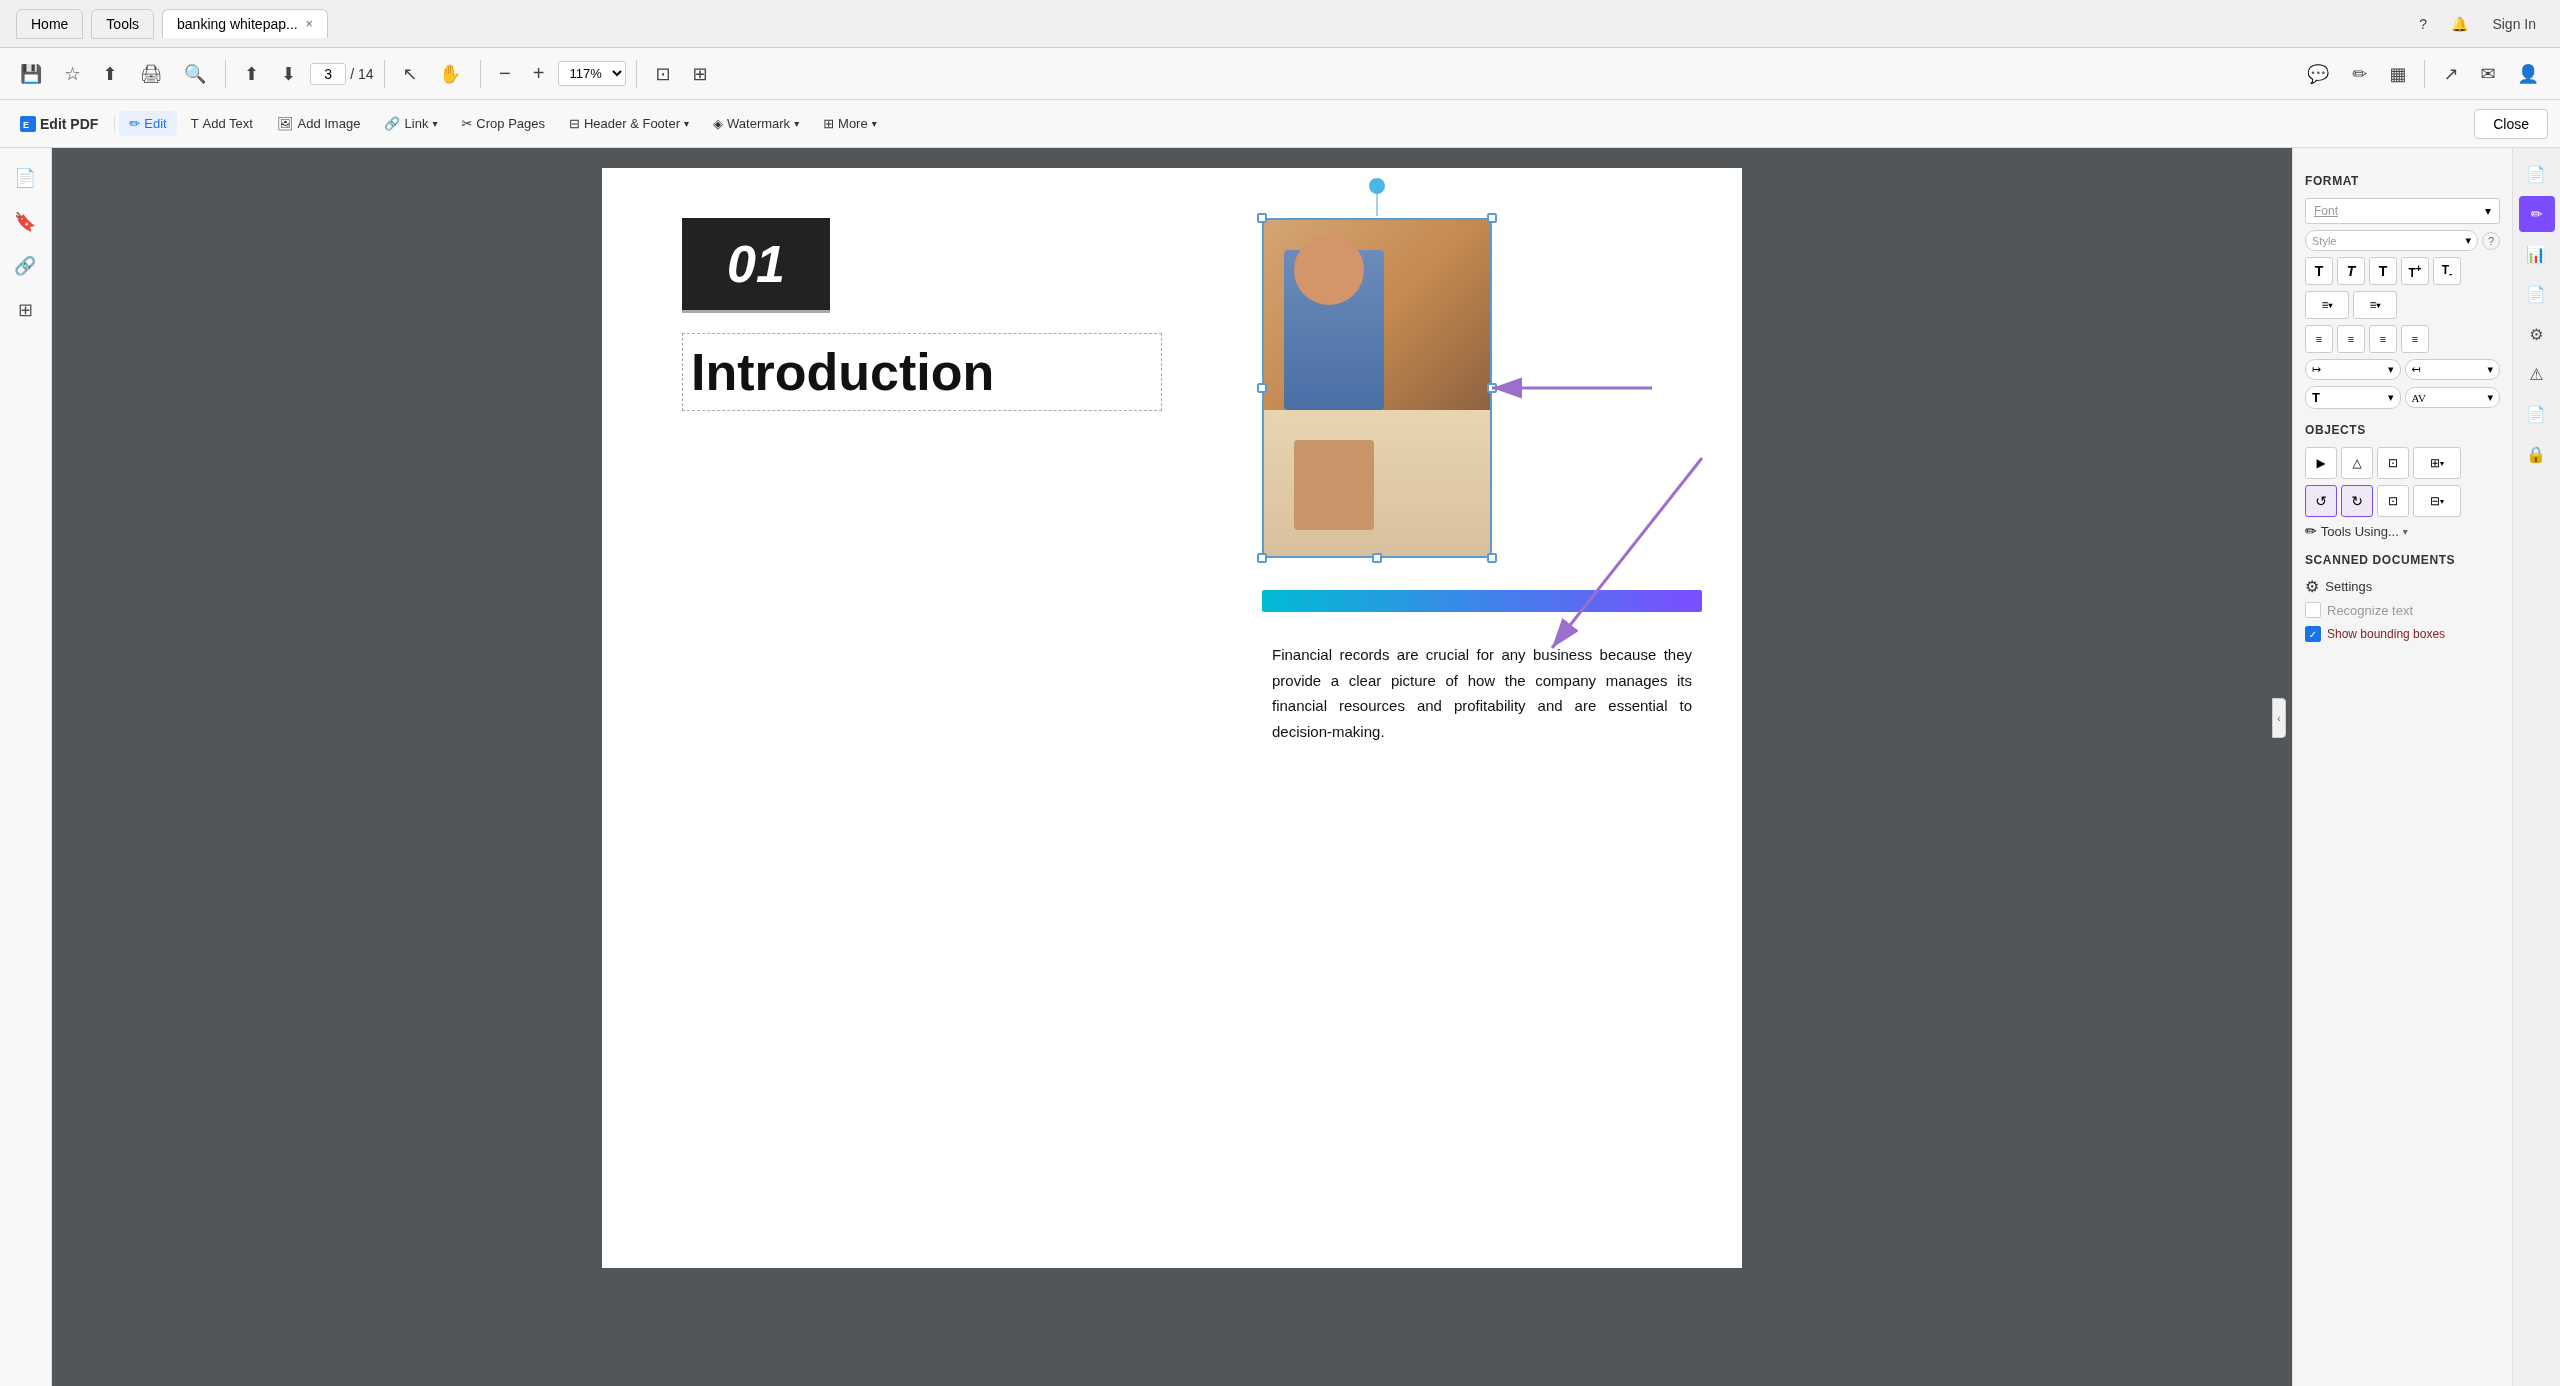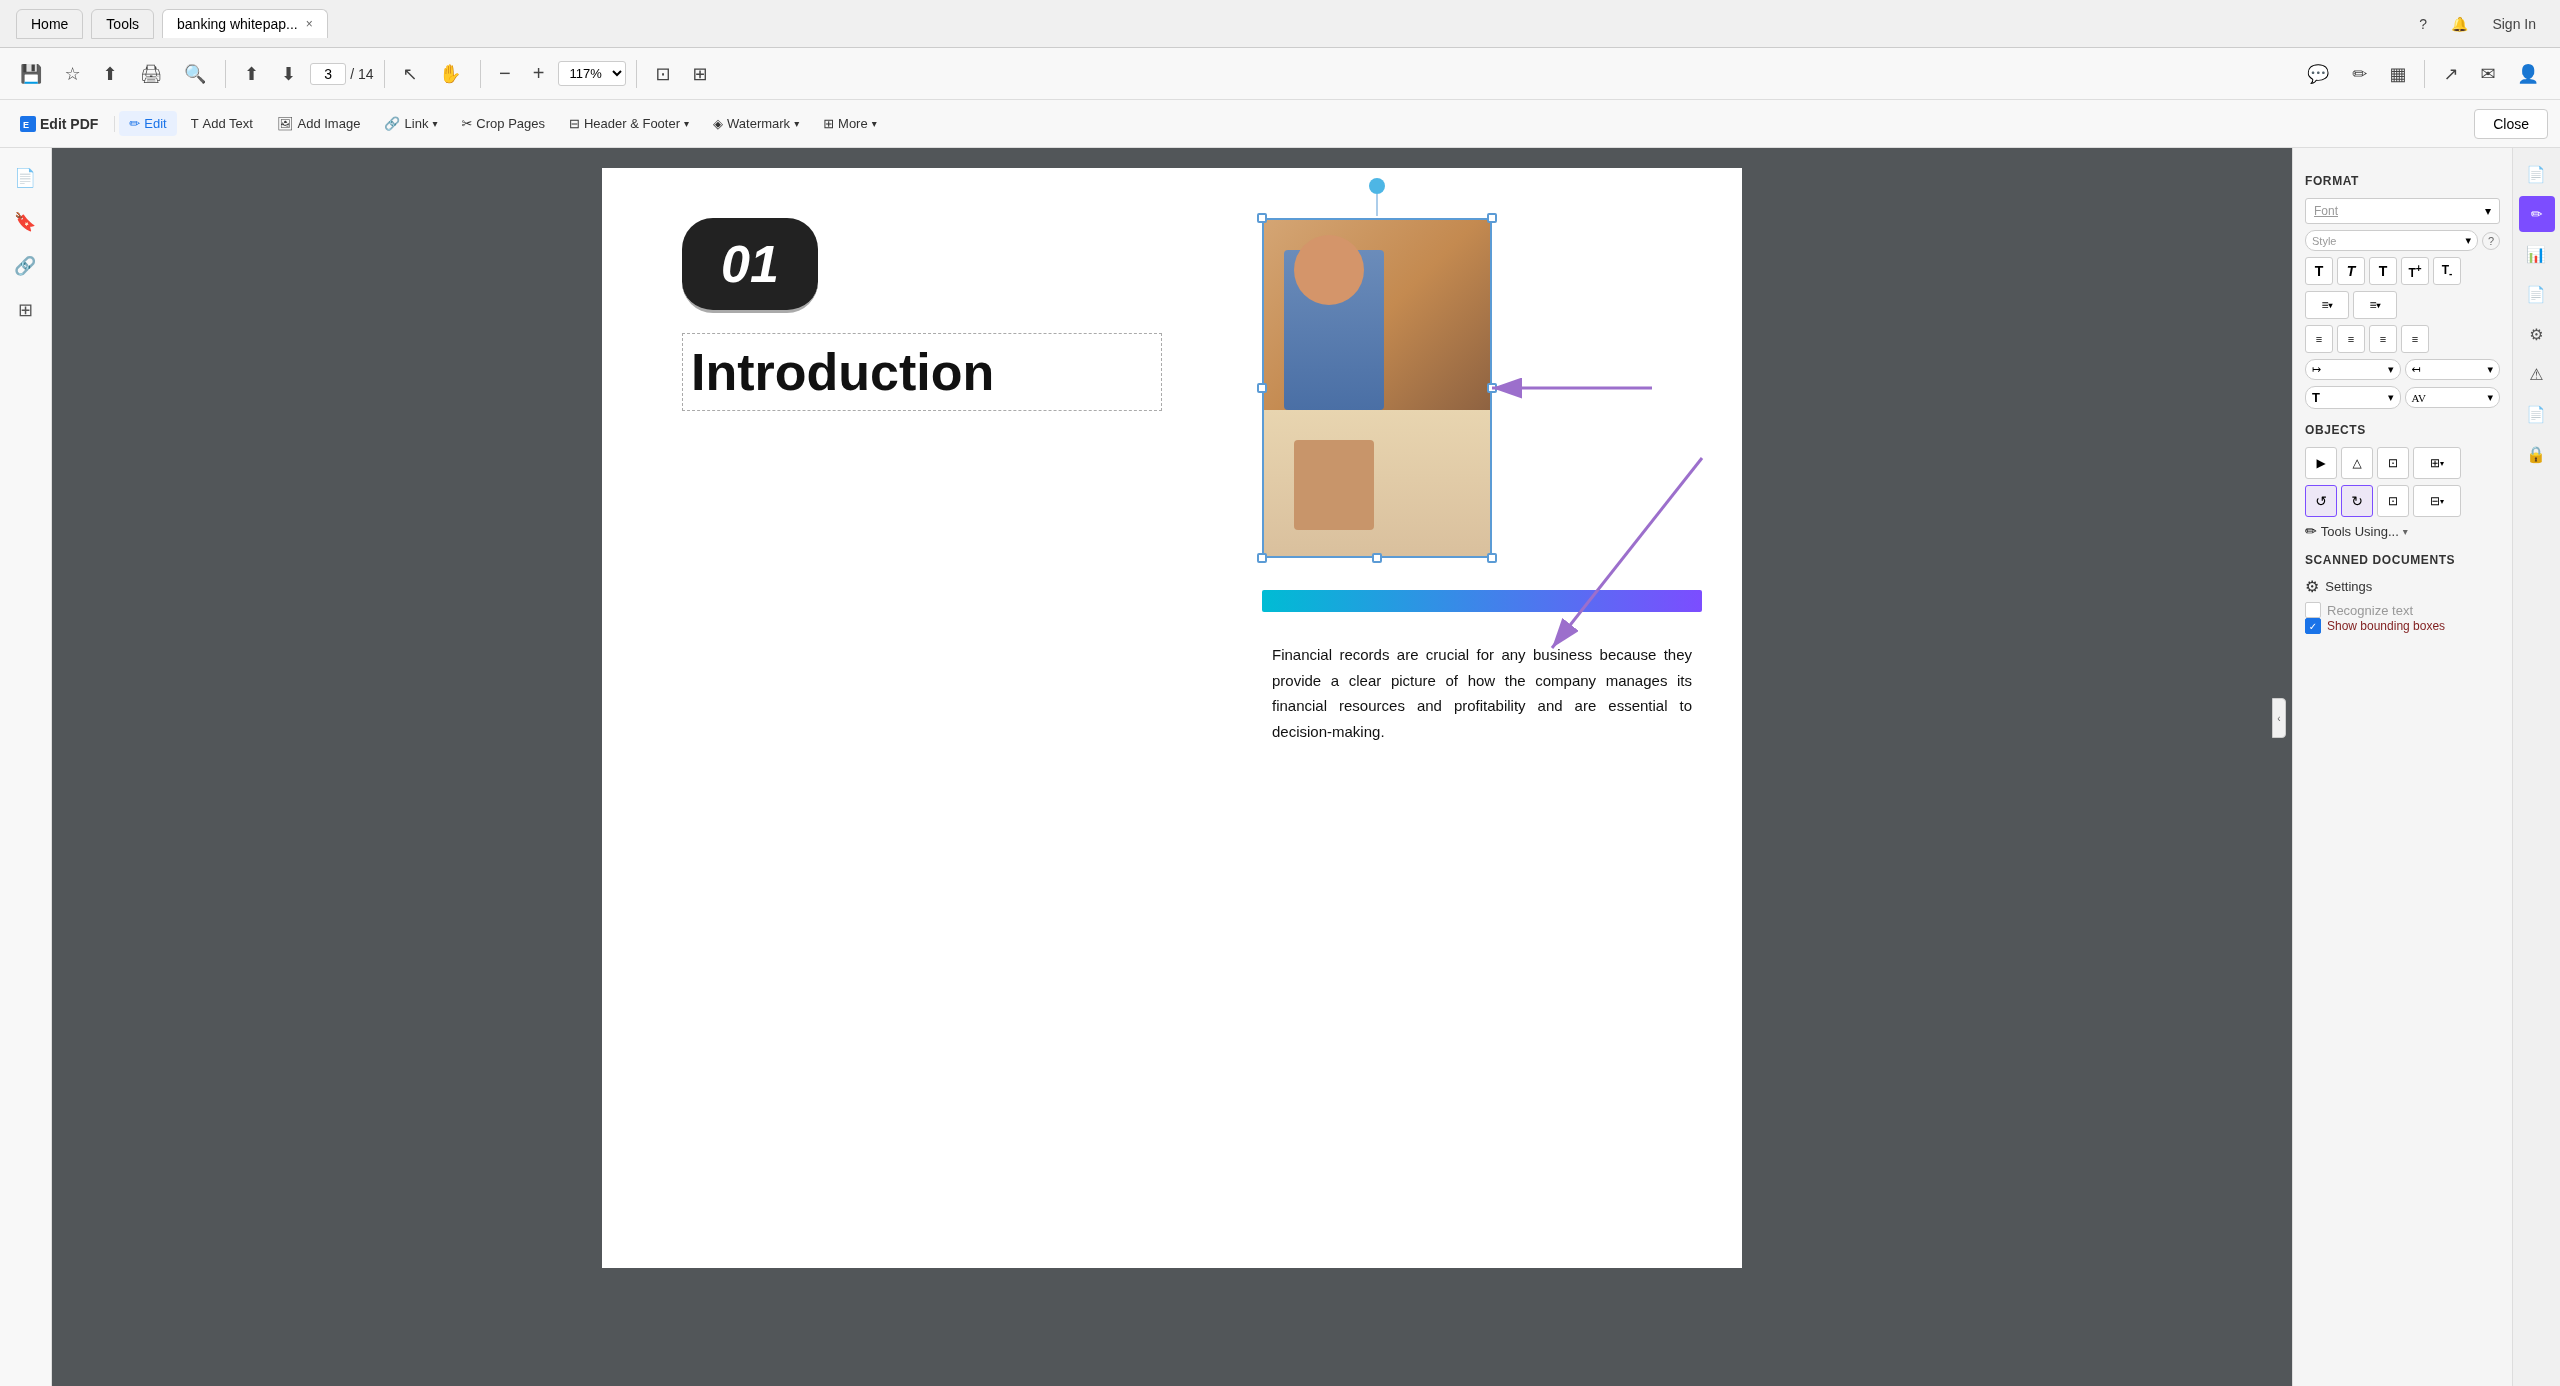--- a/index.html
+++ b/index.html
@@ -318,20 +318,21 @@
       cursor: pointer;
     }
     .settings-row span {
       font-size: 13px;
       color: #333;
     }
     .recognize-row {
       display: flex;
       align-items: center;
       gap: 6px;
+      margin-bottom: 8px;
     }
     .recognize-row span {
       font-size: 13px;
       color: #999;
     }
     .checkbox {
       width: 16px;
       height: 16px;
       border: 1px solid #ccc;
       background: white;
@@ -384,28 +385,27 @@
       color: white;
     }
     .far-right-icon.red-active {
       color: #e53935;
     }
 
     
     .number-box {
       background: #222;
       color: white;
-      width: 136px;
+      width: 148px;
       height: 95px;
       display: flex;
       align-items: center;
       justify-content: center;
       margin-bottom: 20px;
       border-bottom: 3px solid #aaa;
-      border-radius: 31px;
     }
     .number-box span {
       font-size: 52px;
       font-style: italic;
       font-weight: bold;
     }
     .intro-heading {
       font-size: 52px;
       font-weight: 900;
       color: #111;

